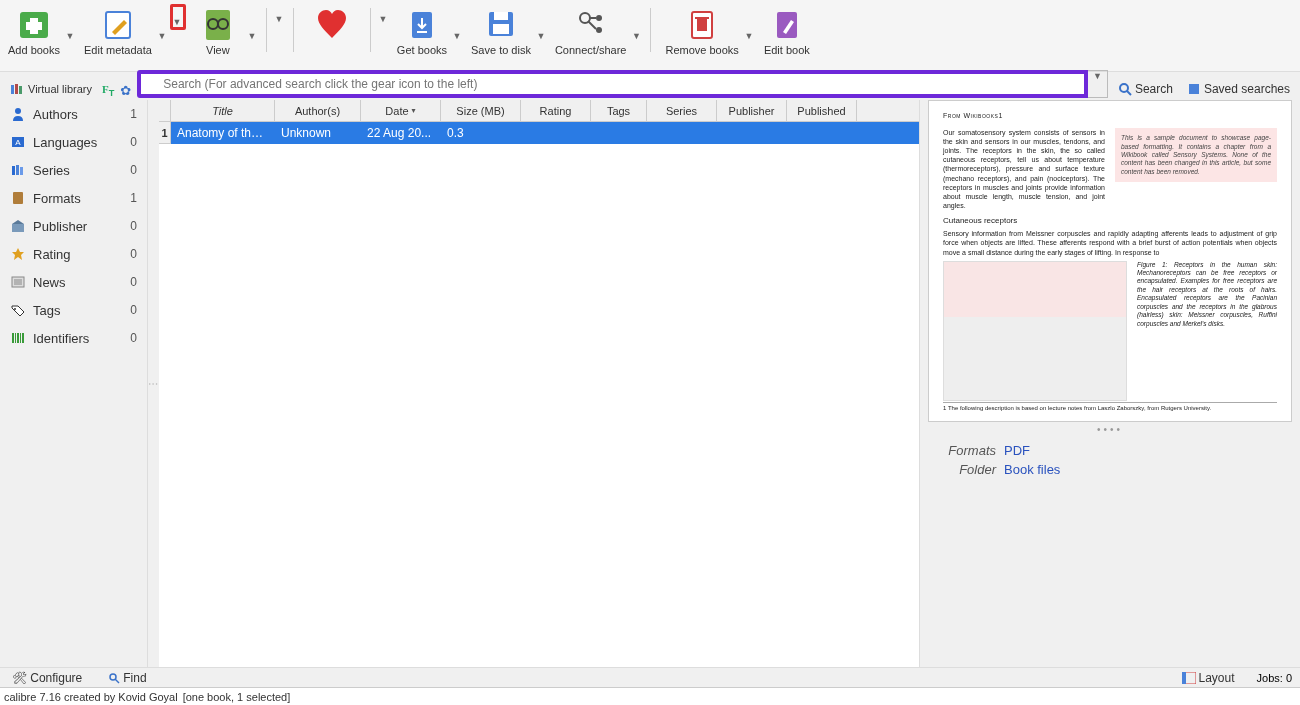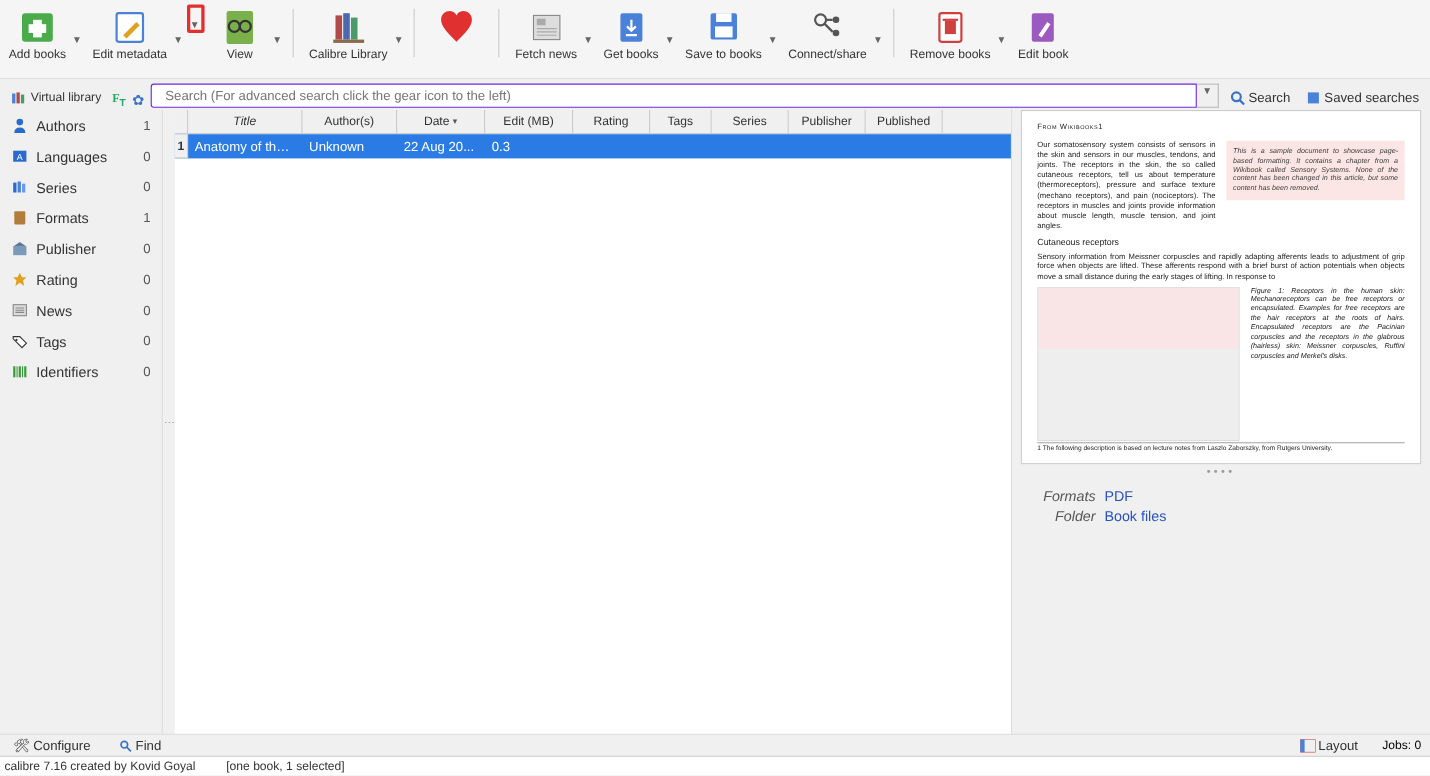--- a/index.html
+++ b/index.html
@@ -9,21 +9,21 @@
 .tb-icon { width: 36px; height: 36px; display: flex; align-items: center; justify-content: center; margin-bottom: 2px; }
 .tb-label { font-size: 11px; color: #333; text-align: center; white-space: nowrap; }
 .tb-drop { width: 12px; display: flex; align-items: center; justify-content: center; color: #666; font-size: 9px; margin-left: -2px; align-self: center; padding-top: 10px; cursor: pointer; }
 .tb-group { display: flex; align-items: flex-start; }
 .tb-sep { width: 1px; background: #ccc; height: 44px; margin: 4px 6px; }
 .highlighted { border: 3px solid #e03030; border-radius: 2px; }
 .searchbar { display: flex; align-items: flex-end; padding: 2px 6px; height: 28px; gap: 6px; background: #f0f0f0; }
 .vlib { display: flex; align-items: center; gap: 4px; font-size: 11px; color: #333; cursor: pointer; padding: 2px 4px; }
 .ft-icon { font-size: 11px; color: #2a6; font-family: serif; font-weight: bold; cursor: pointer; }
 .gear-icon { color: #3a72c9; cursor: pointer; font-size: 13px; }
-.search-input { flex: 1; border: 1px solid #6d28d9; border-radius: 3px; padding: 3px 12px; font-size: 12px; background: #fff; }
+.search-input { flex: 1; border: 4px solid #6d28d9; border-radius: 3px; padding: 3px 22px; font-size: 12px; background: #fff; }
 .search-drop { width: 20px; text-align: center; border: 1px solid #bbb; border-left: none; font-size: 9px; color: #666; cursor: pointer; }
 .search-wrap { flex: 1; display: flex; }
 .search-wrap input { border-top-right-radius: 0; border-bottom-right-radius: 0; }
 .sbtn { display: flex; align-items: center; gap: 3px; font-size: 12px; color: #333; cursor: pointer; padding: 2px 4px; }
 .main { flex: 1; display: flex; overflow: hidden; }
 .sidebar { width: 148px; background: #f0f0f0; border-right: 1px solid #ddd; display: flex; flex-direction: column; }
 .side-item { display: flex; align-items: center; justify-content: space-between; padding: 6px 10px; font-size: 13px; color: #333; cursor: pointer; }
 .side-item .left { display: flex; align-items: center; gap: 7px; }
 .side-icon { width: 16px; height: 16px; display: flex; align-items: center; justify-content: center; }
 .side-count { font-size: 12px; color: #555; }
@@ -49,21 +49,21 @@
 .doc-fig-cap { flex: 1; font-style: italic; font-size: 6.5px; text-align: justify; }
 .doc-foot { position: absolute; bottom: 8px; left: 14px; right: 14px; border-top: 1px solid #aaa; padding-top: 2px; font-size: 6px; }
 .grip { text-align: center; color: #999; font-size: 10px; letter-spacing: 3px; padding: 2px 0; cursor: ns-resize; }
 .meta { padding: 4px 8px; font-size: 13px; }
 .meta-row { display: flex; gap: 8px; padding: 2px 0; }
 .meta-label { font-style: italic; color: #555; width: 60px; text-align: right; }
 .meta-val { color: #2a52be; cursor: pointer; }
 .bottombar { display: flex; align-items: center; justify-content: space-between; padding: 0 8px; height: 20px; font-size: 11px; background: #f0f0f0; border-top: 1px solid #ddd; }
 .bottombar .left, .bottombar .right { display: flex; align-items: center; gap: 18px; }
 .statusbar { height: 18px; background: #fff; border-top: 1px solid #ccc; font-size: 11px; display: flex; align-items: center; justify-content: space-between; padding: 0 4px; color: #333; }
-.statusbar .left { display: flex; gap: 28px; }
+.statusbar .left { display: flex; gap: 5px; }
 .divider-dots { color: #aaa; font-size: 10px; writing-mode: vertical-lr; align-self: center; cursor: ew-resize; }
 svg { display: block; }
 </style>
 </head>
 <body>
 
 <div class="toolbar">
 
   <div class="tb-group">
     <div class="tb-item">
@@ -106,58 +106,35 @@
             <line x1="18" y1="18" x2="18" y2="18" stroke="#333"></line>
           </svg>
       </div>
       <div class="tb-label">View</div>
     </div>
     <div class="tb-drop">▼</div>
   </div>
   <div class="tb-sep"></div>
 
   <div class="tb-group">
-    <div class="tb-item">
-      <div class="tb-icon">
-        <svg width="36" height="36">
-            <rect x="6" y="8" width="6" height="22" fill="#b04a4a"></rect>
-            <rect x="13" y="6" width="6" height="24" fill="#4a6ab0"></rect>
-            <rect x="20" y="10" width="6" height="20" fill="#4a9a6a"></rect>
-            <rect x="4" y="30" width="28" height="3" fill="#8a6a4a"></rect>
-          </svg>
-      </div>
-      <div class="tb-label">Calibre Library</div>
-    </div>
     <div class="tb-drop">▼</div>
   </div>
   <div class="tb-sep"></div>
 
   <div class="tb-item">
     <div class="tb-icon">
       <svg width="36" height="36">
           <path d="M18 32 C10 24 4 18 4 12 C4 7 8 4 12 4 C15 4 17 6 18 8 C19 6 21 4 24 4 C28 4 32 7 32 12 C32 18 26 24 18 32 Z" fill="#e03030"></path>
         </svg>
     </div>
     <div class="tb-label"></div>
   </div>
   <div class="tb-sep"></div>
 
   <div class="tb-group">
-    <div class="tb-item">
-      <div class="tb-icon">
-        <svg width="36" height="36">
-            <rect x="6" y="8" width="24" height="22" fill="#ddd" stroke="#888"></rect>
-            <rect x="9" y="11" width="8" height="6" fill="#aaa"></rect>
-            <line x1="9" y1="20" x2="27" y2="20" stroke="#aaa"></line>
-            <line x1="9" y1="23" x2="27" y2="23" stroke="#aaa"></line>
-            <line x1="9" y1="26" x2="27" y2="26" stroke="#aaa"></line>
-          </svg>
-      </div>
-      <div class="tb-label">Fetch news</div>
-    </div>
     <div class="tb-drop">▼</div>
   </div>
 
   <div class="tb-group">
     <div class="tb-item">
       <div class="tb-icon">
         <svg width="36" height="36">
             <rect x="8" y="6" width="20" height="26" rx="2" fill="#4a82d9"></rect>
             <path d="M18 12 L18 22 M14 18 L18 22 L22 18" stroke="#fff" stroke-width="2" fill="none"></path>
             <line x1="13" y1="26" x2="23" y2="26" stroke="#fff" stroke-width="2"></line>
@@ -170,21 +147,21 @@
 
   <div class="tb-group">
     <div class="tb-item">
       <div class="tb-icon">
         <svg width="36" height="36">
             <rect x="6" y="6" width="24" height="24" rx="2" fill="#4a82d9"></rect>
             <rect x="11" y="6" width="14" height="8" fill="#fff"></rect>
             <rect x="10" y="18" width="16" height="10" fill="#fff"></rect>
           </svg>
       </div>
-      <div class="tb-label">Save to books</div>
+      <div class="tb-label">Save to disk</div>
     </div>
     <div class="tb-drop">▼</div>
   </div>
 
   <div class="tb-group">
     <div class="tb-item">
       <div class="tb-icon">
         <svg width="36" height="36">
             <circle cx="12" cy="12" r="5" fill="none" stroke="#555" stroke-width="2"></circle>
             <circle cx="26" cy="12" r="3" fill="#555"></circle>
@@ -373,21 +350,21 @@
       </div>
   </div>
   <div class="divider-dots">⋮</div>
 
   <div class="center">
     <div class="table-head" id="thead-slot">
         <div class="th" style="width: 12px;"></div>
         <div class="th" style="width: 104px; font-style: italic;">Title</div>
         <div class="th" style="width: 86px;">Author(s)</div>
         <div class="th sort" style="width: 80px;">Date</div>
-        <div class="th" style="width: 80px;">Edit (MB)</div>
+        <div class="th" style="width: 80px;">Size (MB)</div>
         <div class="th" style="width: 70px;">Rating</div>
         <div class="th" style="width: 56px;">Tags</div>
         <div class="th" style="width: 70px;">Series</div>
         <div class="th" style="width: 70px;">Publisher</div>
         <div class="th" style="width: 70px;">Published</div>
       </div>
     <div class="table-body" id="tbody-slot">
         <div class="row selected">
           <div class="rownum" style="width: 12px;">1</div>
           <div class="cell" style="width: 104px;">Anatomy of the ...</div>

